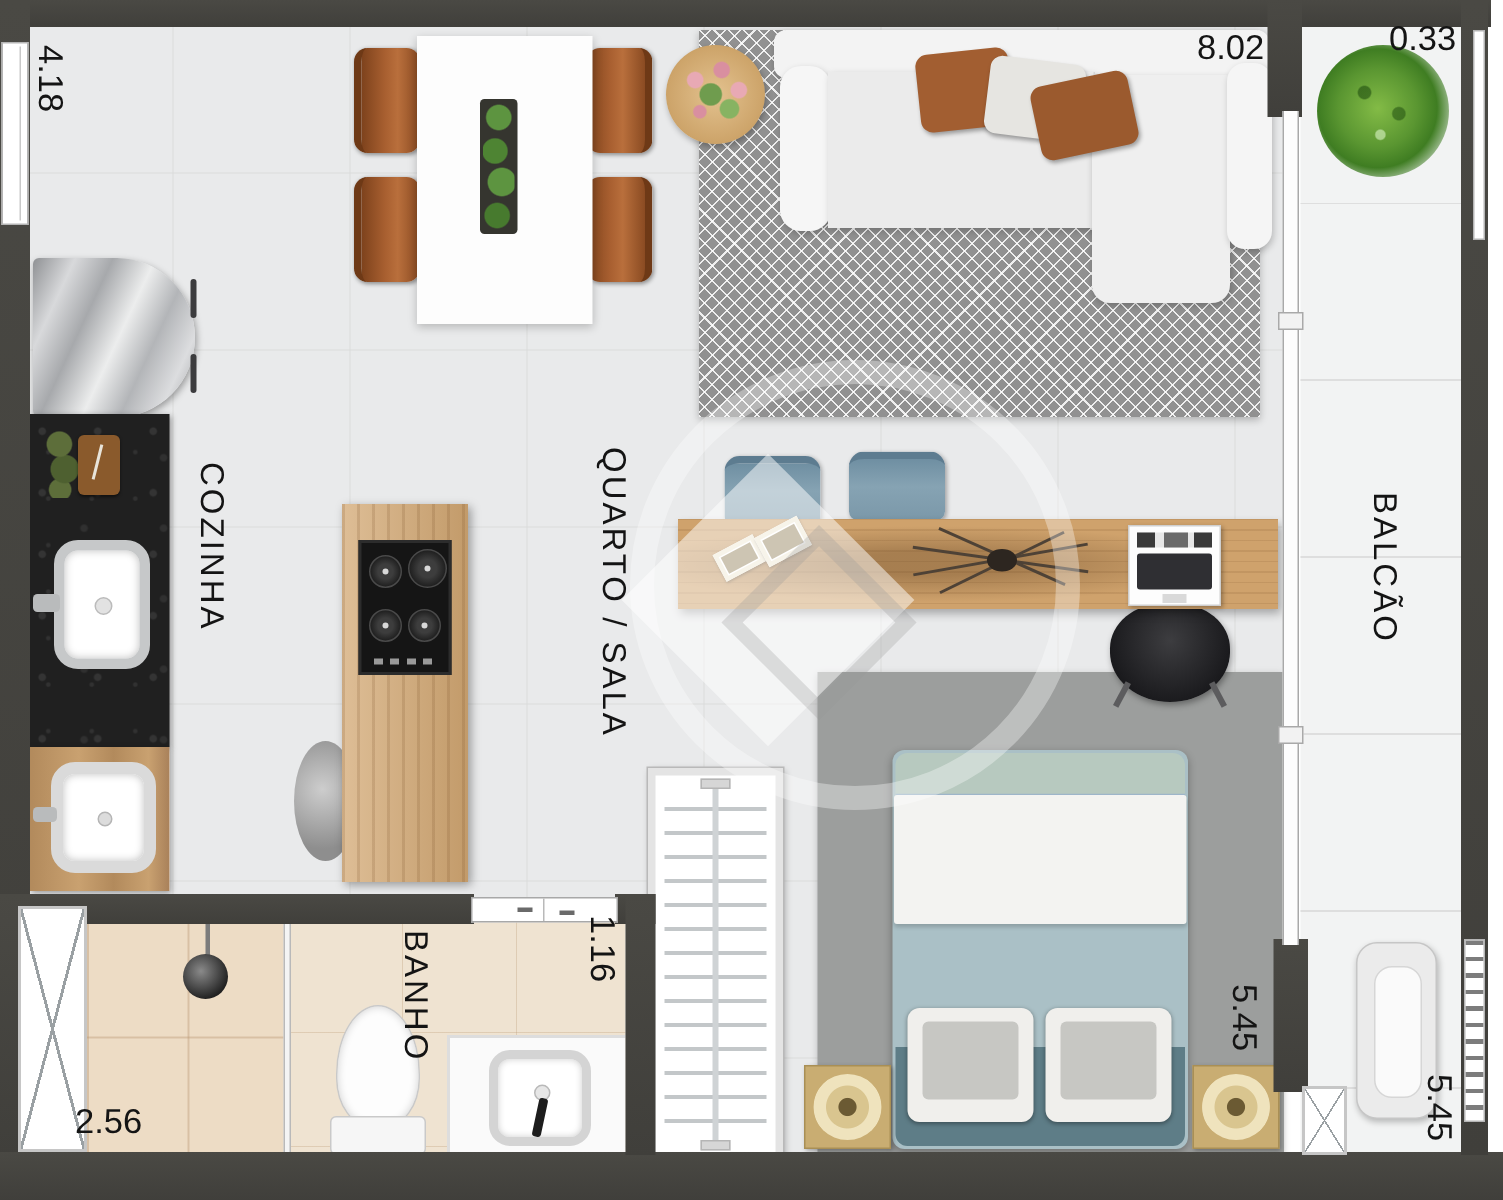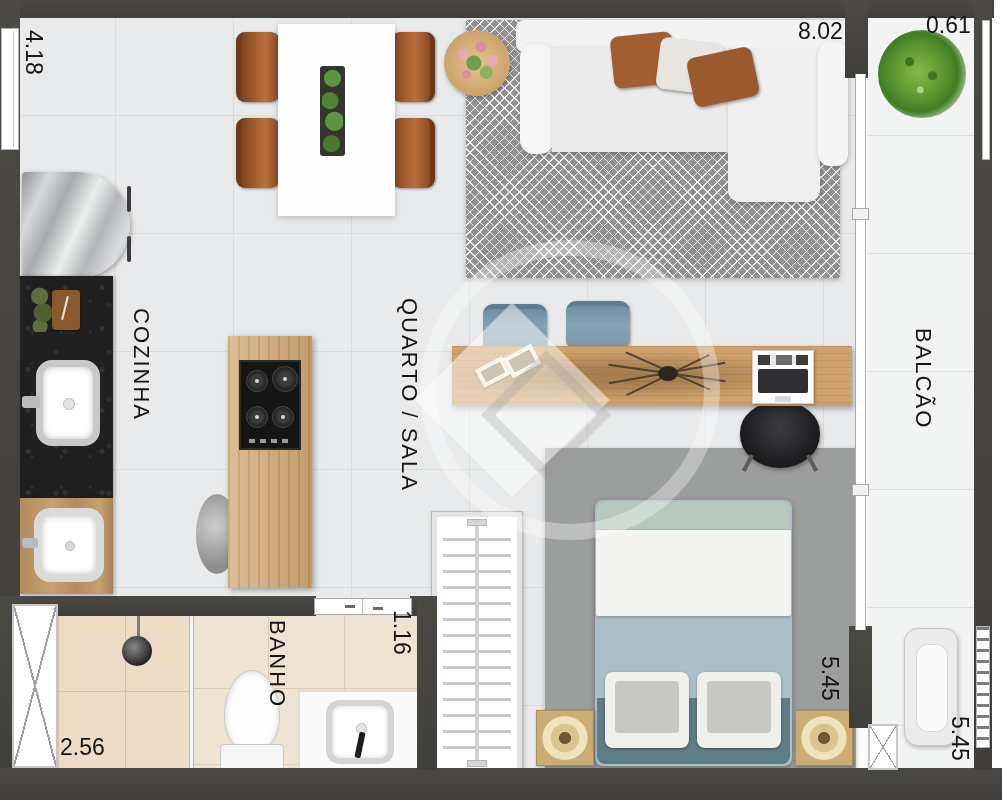--- a/index.html
+++ b/index.html
@@ -213,21 +213,21 @@
   .vert{writing-mode:vertical-rl}
   .room{font-size:22px;letter-spacing:2px;font-weight:400}
   .dim{font-size:23px;font-weight:400}
   #lbl-cozinha{left:128px;top:308px}
   #lbl-quarto{left:396px;top:298px}
   #lbl-balcao{left:910px;top:328px}
   #lbl-banho{left:264px;top:620px}
   #dim-418{left:20px;top:30px}
   #dim-604{left:798px;top:18px}
   #dim-079{left:926px;top:12px}
-  #dim-256{left:60px;top:734px}
+  #dim-256{left:50px;top:734px}
   #dim-116{left:388px;top:610px}
   #dim-545a{left:816px;top:656px}
   #dim-545b{left:946px;top:716px}
 
   
   .wm{z-index:9;pointer-events:none}
   #wm-ring{left:420px;top:240px;width:300px;height:300px;border-radius:50%;border:16px solid rgba(255,255,255,.34)}
   #wm-diamond{left:443px;top:331px;width:138px;height:138px;background:rgba(255,255,255,.5);transform:rotate(45deg)}
   #wm-inner{left:500px;top:369px;width:92px;height:92px;border:10px solid rgba(150,150,150,.28);transform:rotate(45deg)}
 </style>
@@ -350,21 +350,21 @@
   <div class="glass-joint" id="gj2"></div>
   <div class="win" id="win-right-top"></div>
   <div id="railing"></div>
 
   <div class="lbl room vert" id="lbl-cozinha">COZINHA</div>
   <div class="lbl room vert" id="lbl-quarto">QUARTO / SALA</div>
   <div class="lbl room vert" id="lbl-balcao">BALCÃO</div>
   <div class="lbl room vert" id="lbl-banho">BANHO</div>
   <div class="lbl dim vert" id="dim-418">4.18</div>
   <div class="lbl dim" id="dim-604">8.02</div>
-  <div class="lbl dim" id="dim-079">0.61</div>
+  <div class="lbl dim" id="dim-079">0.33</div>
   <div class="lbl dim" id="dim-256">2.56</div>
   <div class="lbl dim vert" id="dim-116">1.16</div>
   <div class="lbl dim vert" id="dim-545a">5.45</div>
   <div class="lbl dim vert" id="dim-545b">5.45</div>
 
   <div class="wm" id="wm-ring"></div>
   <div class="wm" id="wm-diamond"></div>
   <div class="wm" id="wm-inner"></div>
 
 </div>

